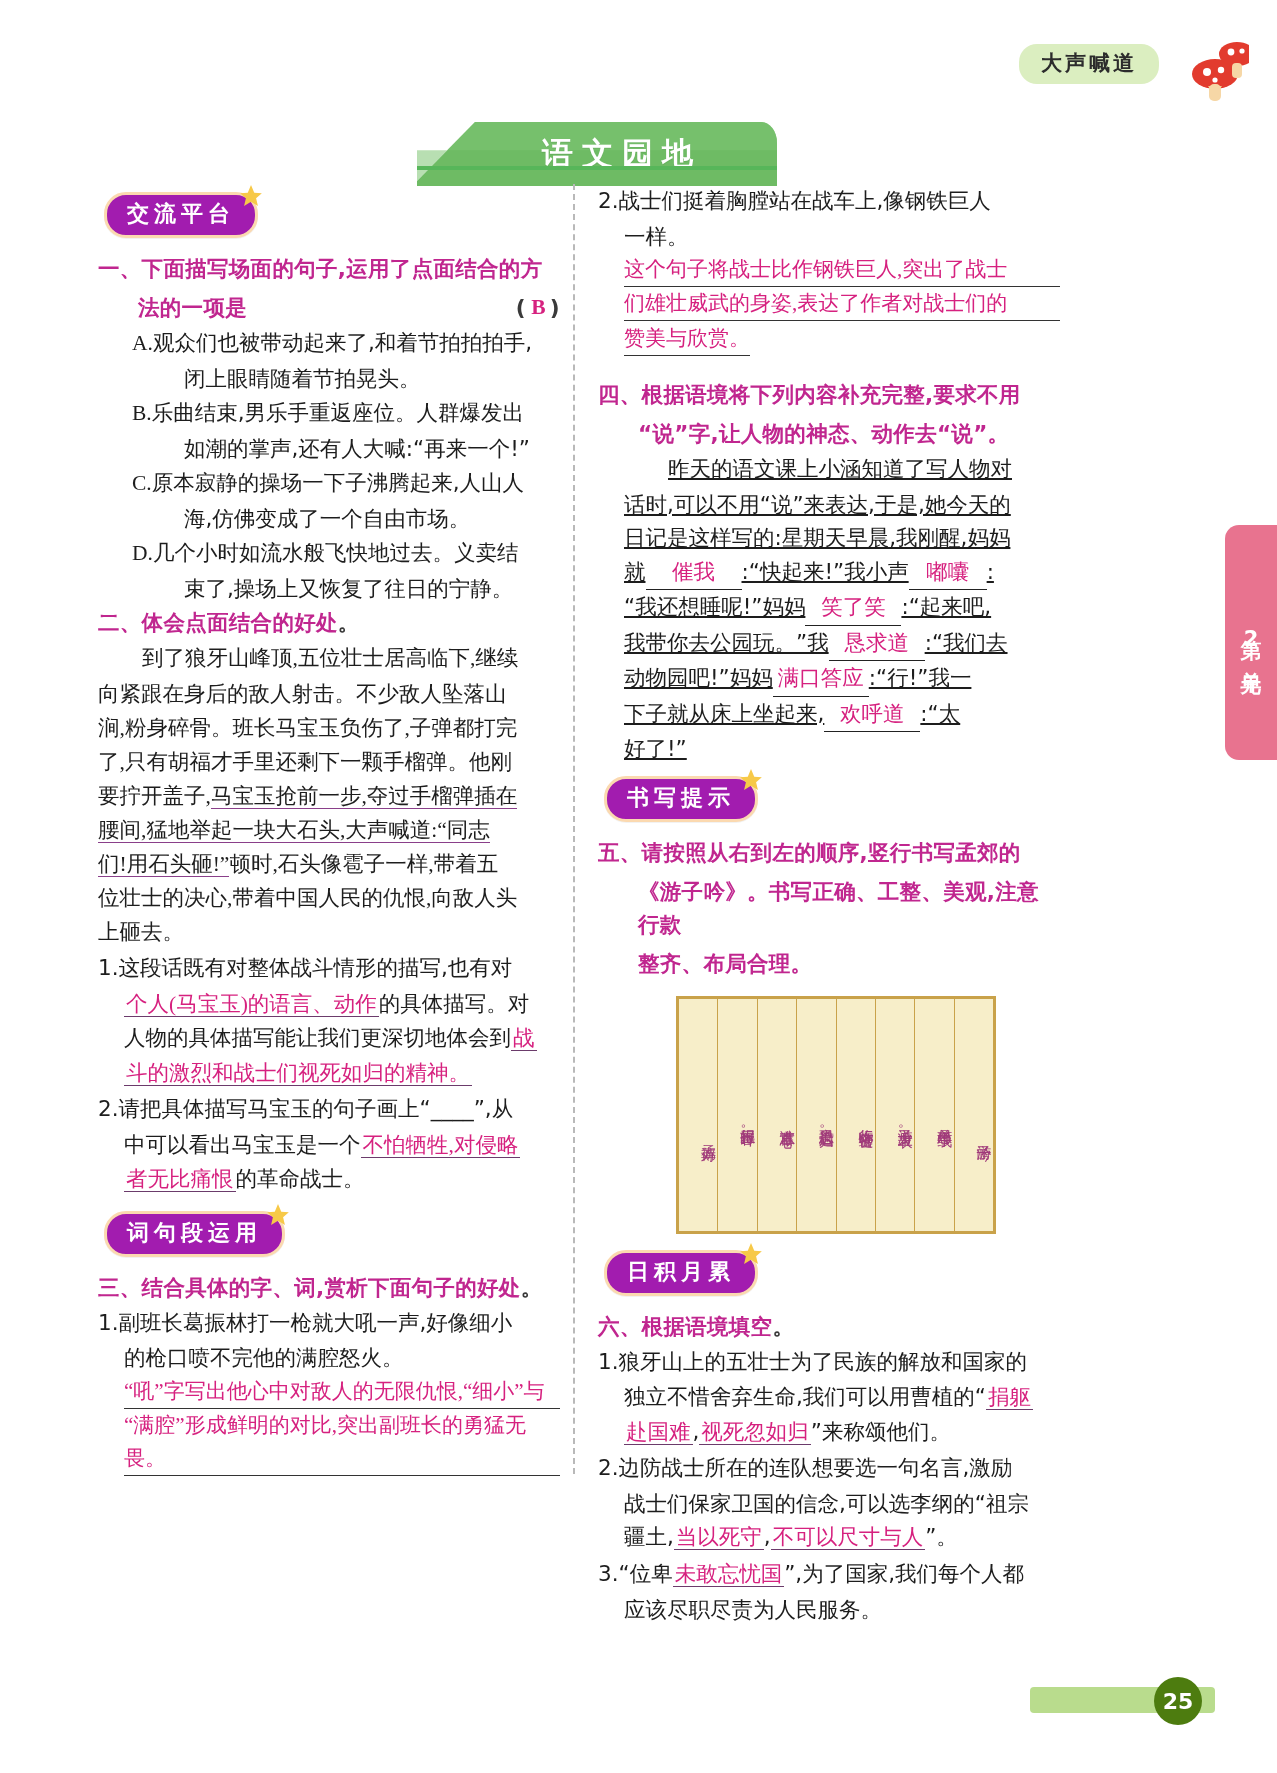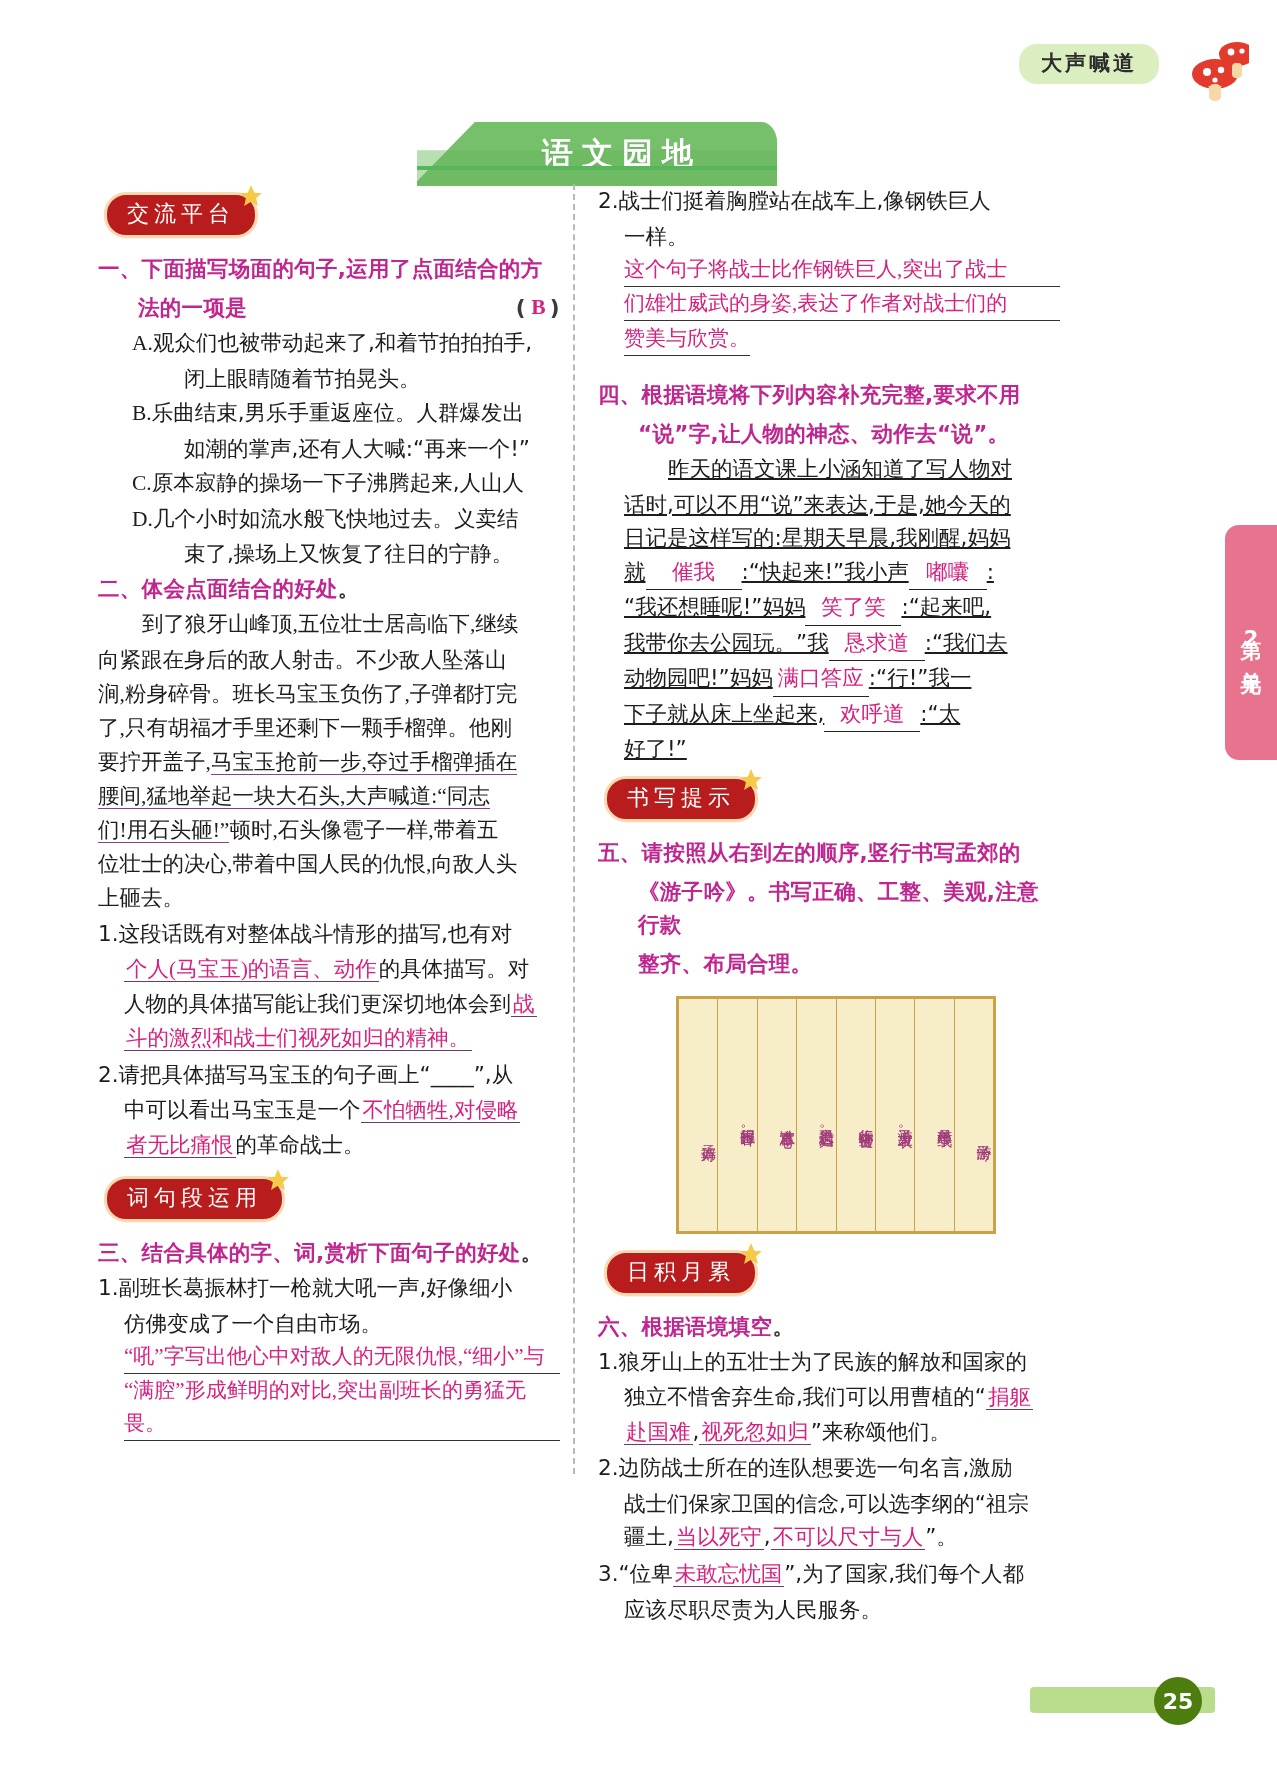--- a/index.html
+++ b/index.html
@@ -49,24 +49,24 @@
   .col-left{left:98px;}
   .col-right{left:598px;}
   .divider{
     position:absolute;left:573px;top:184px;height:1290px;
     border-left:2px dashed #b9b9b9;
   }
 
   
   .badge{
     position:relative;display:inline-block;
-    background:#b91c1c;
+    background:#a21caf;
     border:3px solid #fbd9b0;
     border-radius:22px;
-    color:#ffffff;font-weight:normal;font-size:22px;letter-spacing:5px;
+    color:#ffffff;font-weight:bold;font-size:22px;letter-spacing:5px;
     padding:4px 20px 6px 20px;
     font-family:"DejaVu Sans","Liberation Sans",sans-serif;
     margin:10px 0 8px 6px;
     box-shadow:0 1px 0 rgba(0,0,0,.05);
   }
   .badge .star{
     position:absolute;right:-9px;top:-11px;width:26px;height:26px;
   }
 
   
@@ -217,20 +217,23 @@
       </div>
       <div class="opt">
         <span class="lbl">B.</span><span>乐曲结束,男乐手重返座位。人群爆发出</span>
       </div>
       <div class="opt" style="padding-left:52px;text-indent:0;">
         <span>如潮的掌声,还有人大喊:“再来一个!”</span>
       </div>
       <div class="opt">
         <span class="lbl">C.</span><span>原本寂静的操场一下子沸腾起来,人山人</span>
       </div>
+      <div class="opt" style="padding-left:52px;text-indent:0;">
+        <span>海,仿佛变成了一个自由市场。</span>
+      </div>
       <div class="opt">
         <span class="lbl">D.</span><span>几个小时如流水般飞快地过去。义卖结</span>
       </div>
       <div class="opt" style="padding-left:52px;text-indent:0;">
         <span>束了,操场上又恢复了往日的宁静。</span>
       </div>
     </div>
 
     <div class="qhead" style="margin-top:0;">
       <span>二、体会点面结合的好处</span><span class="tail">。</span>
@@ -285,21 +288,21 @@
 
     <div class="qhead">
       <span>三、结合具体的字、词,赏析下面句子的好处</span><span class="tail">。</span>
     </div>
 
     <div class="body-sans">
       <div class="numitem">
         <span>1.</span><span>副班长葛振林打一枪就大吼一声,好像细小</span>
       </div>
       <div style="padding-left:26px;">
-        <span>仿佛变成了一个自由市场。</span>
+        <span>的枪口喷不完他的满腔怒火。</span>
       </div>
       <div style="padding-left:26px;">
         <span class="ansline">“吼”字写出他心中对敌人的无限仇恨,“细小”与</span>
       </div>
       <div style="padding-left:26px;">
         <span class="ansline">“满腔”形成鲜明的对比,突出副班长的勇猛无畏。</span>
       </div>
     </div>
   </div>
 

